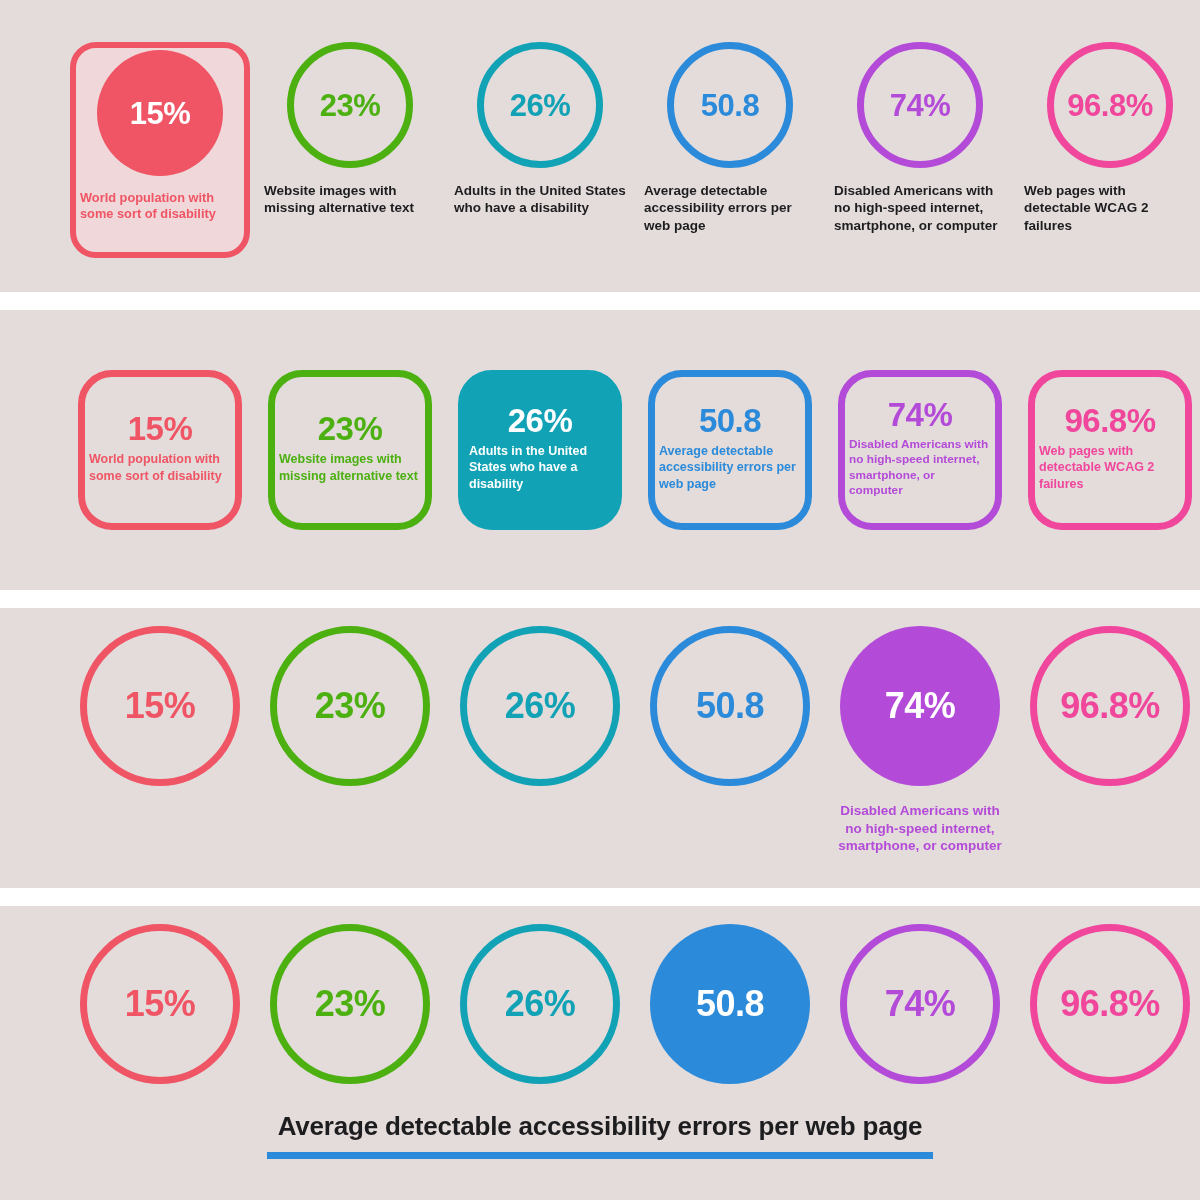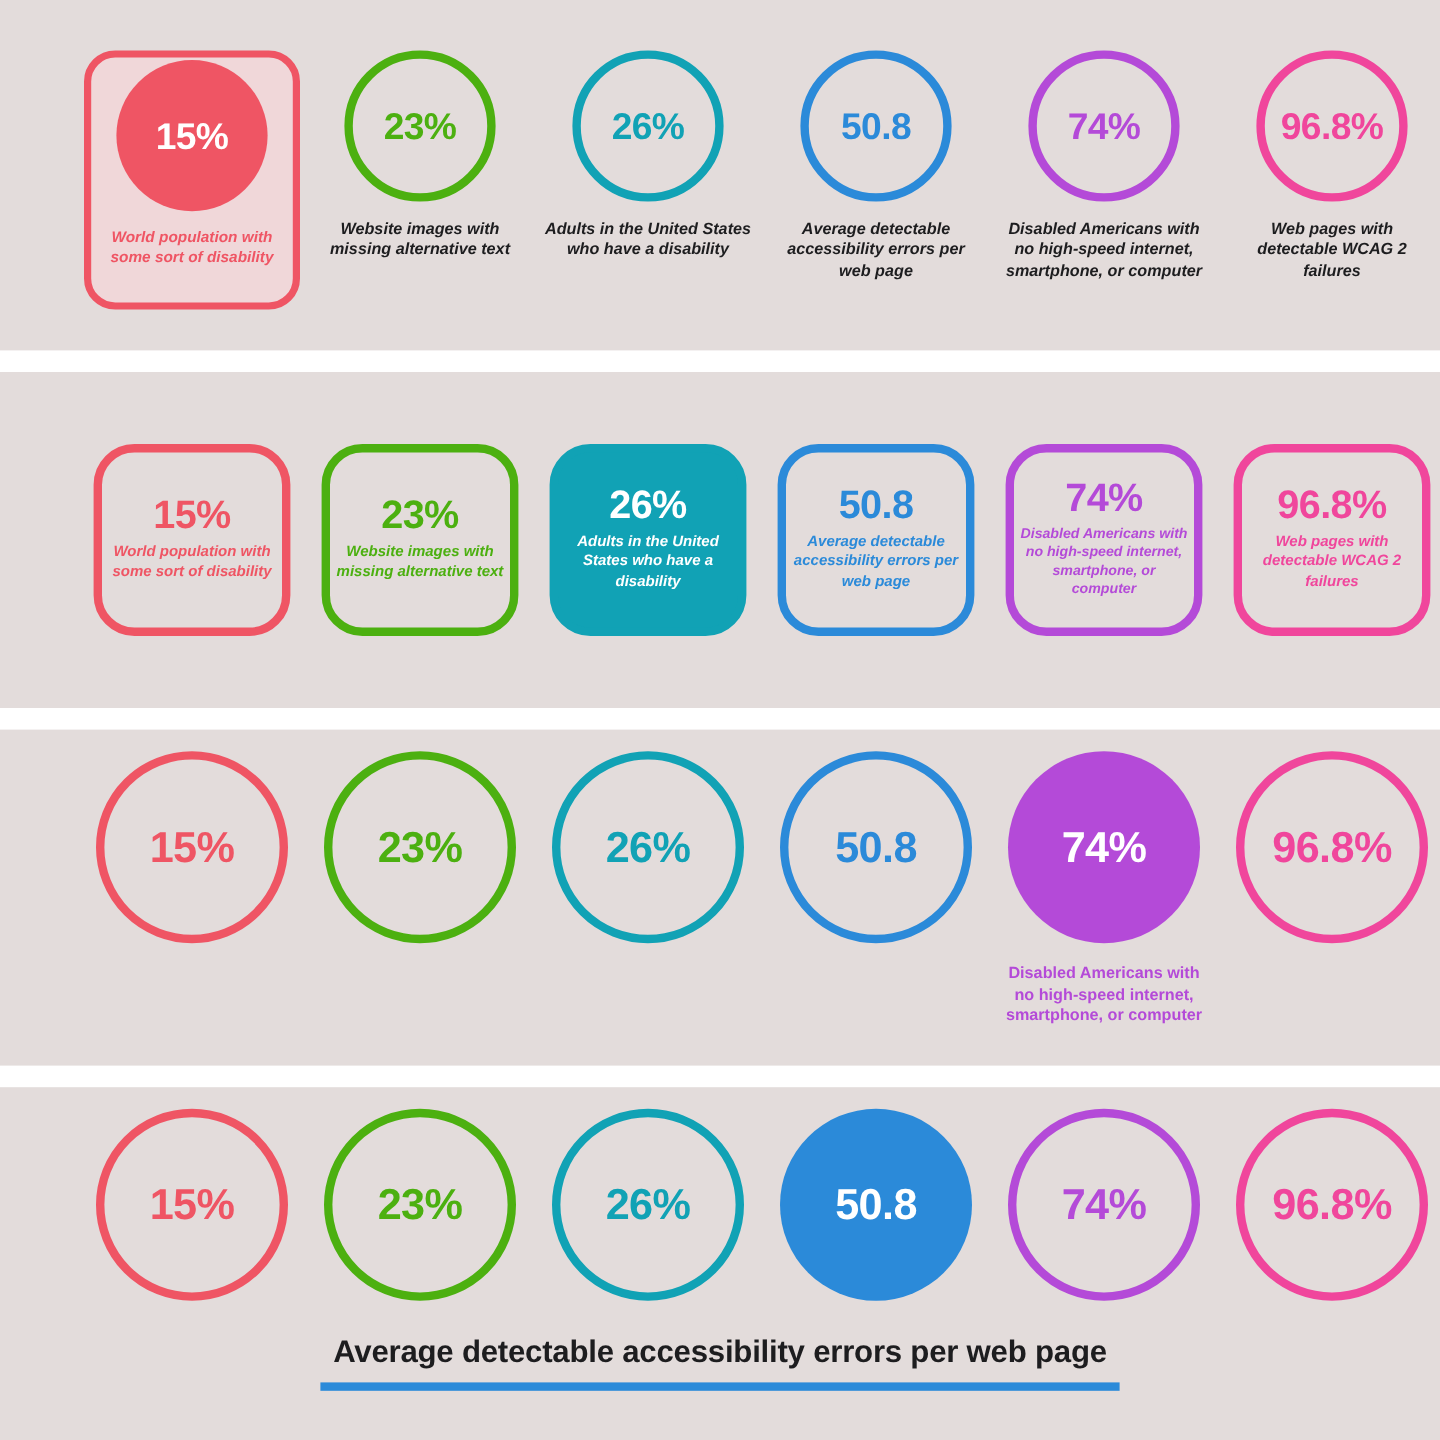--- a/index.html
+++ b/index.html
@@ -76,24 +76,23 @@
     font-weight: 700;
     letter-spacing: -0.5px;
     line-height: 1;
     white-space: nowrap;
   }
   .caption {
     margin-top: 14px;
     font-size: 13.5px;
     font-weight: 700;
     line-height: 1.28;
-    text-align: center;
+    text-align: left;
     width: 172px;
     color: #1d1d1f;
-    font-style: italic;
   }
 
   
   .hl-card {
     position: absolute;
     left: 5px;
     top: 0px;
     width: 180px;
     height: 216px;
     border: 6px solid #ef5564;

